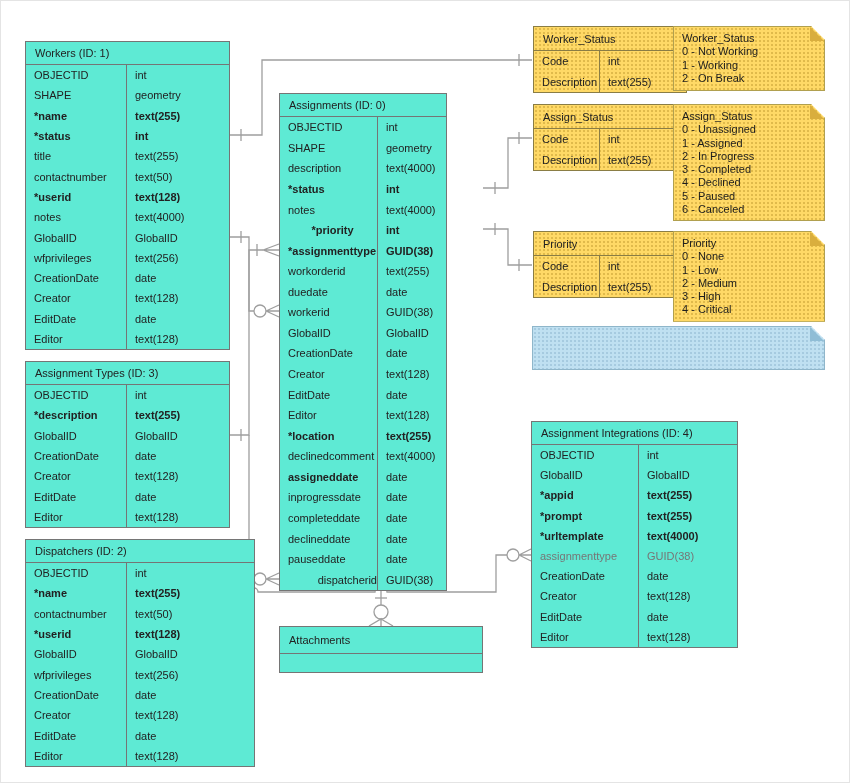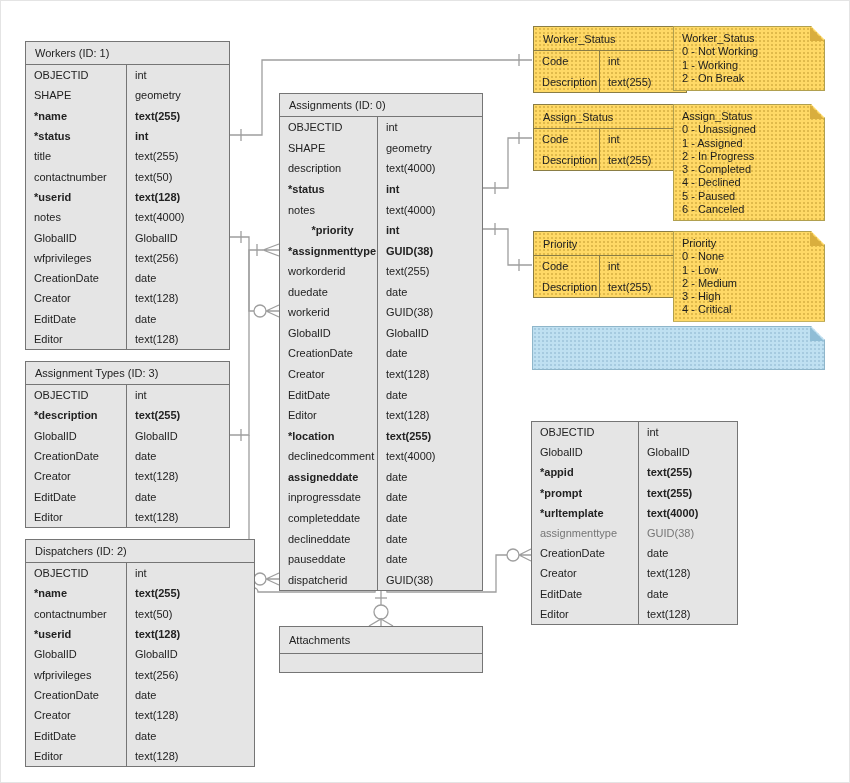--- a/index.html
+++ b/index.html
@@ -1,20 +1,20 @@
 <!DOCTYPE html>
 <html><head>
 <meta charset="utf-8">
 <style>
   * { margin:0; padding:0; box-sizing:border-box; }
   html,body { background:#fff; font-family:"Liberation Sans", sans-serif; }
   #canvas { position:relative; width:850px; height:783px; background:#fff; border:1px solid #e4e4e4; overflow:hidden; }
   #connectors { position:absolute; left:0; top:0; z-index:1; }
 
-  .etable { position:absolute; z-index:2; background:#e5e5e5; border:1px solid #757575; color:#222; font-size:11px; }
+  .etable { position:absolute; z-index:2; background:#5eead4; border:1px solid #757575; color:#222; font-size:11px; }
   .etable.yellow { background-color:#FFD966;
     background-image:radial-gradient(rgba(150,110,10,0.30) 0.7px, transparent 0.9px);
     background-size:4px 4px; border-color:#8a7d45; }
   .ehead { border-bottom:1px solid #757575; display:flex; align-items:center; padding-left:9px; font-size:11px; }
   .etable.yellow .ehead { border-bottom-color:#8a7d45; }
   .ebody { position:relative; }
   .ediv { position:absolute; top:0; bottom:0; width:1px; background:#757575; }
   .etable.yellow .ediv { background:#8a7d45; }
   .erow { display:flex; align-items:center; white-space:nowrap; }
   .fname { padding-left:8px; flex:0 0 auto; }
@@ -232,21 +232,21 @@
           <div class="erow" style="height: 20.3px;">
             <span class="fname" style="width: 100px;">EditDate</span>
             <span class="ftype">date</span>
           </div>
           <div class="erow" style="height: 20.3px;">
             <span class="fname" style="width: 100px;">Editor</span>
             <span class="ftype">text(128)</span>
           </div>
         </div>
       </div>
-      <div class="etable" style="left: 278px; top: 92px; width: 204px;">
+      <div class="etable" style="left: 278px; top: 92px; width: 168px;">
         <div class="ehead" style="height: 23px;">Assignments (ID: 0)</div>
         <div class="ebody" style="height: 472.995px;">
           <div class="ediv" style="left: 97px;"></div>
           <div class="erow" style="height: 20.565px;">
             <span class="fname" style="width: 97px;">OBJECTID</span>
             <span class="ftype">int</span>
           </div>
           <div class="erow" style="height: 20.565px;">
             <span class="fname" style="width: 97px;">SHAPE</span>
             <span class="ftype">geometry</span>
@@ -325,30 +325,31 @@
           </div>
           <div class="erow" style="height: 20.565px;">
             <span class="fname" style="width: 97px;">declineddate</span>
             <span class="ftype">date</span>
           </div>
           <div class="erow" style="height: 20.565px;">
             <span class="fname" style="width: 97px;">pauseddate</span>
             <span class="ftype">date</span>
           </div>
           <div class="erow" style="height: 20.565px;">
-            <span class="fname" style="width: 97px;">dispatcherid</span>
+            <span class="fname" style="width: 97px; text-align: right;">dispatcherid</span>
             <span class="ftype">GUID(38)</span>
           </div>
         </div>
       </div>
       <div class="etable" style="left: 278px; top: 625px; width: 204px;">
         <div class="ehead" style="height: 27px;">Attachments</div>
         <div class="ebody" style="height: 18px;"></div>
       </div>
       <div class="etable" style="left: 530px; top: 420px; width: 207px;">
+        <div class="ehead" style="height: 23px;">Assignment Integrations (ID: 4)</div>
         <div class="ebody" style="height: 202px;">
           <div class="ediv" style="left: 106px;"></div>
           <div class="erow" style="height: 20.2px;">
             <span class="fname" style="width: 106px;">OBJECTID</span>
             <span class="ftype">int</span>
           </div>
           <div class="erow" style="height: 20.2px;">
             <span class="fname" style="width: 106px;">GlobalID</span>
             <span class="ftype">GlobalID</span>
           </div>

